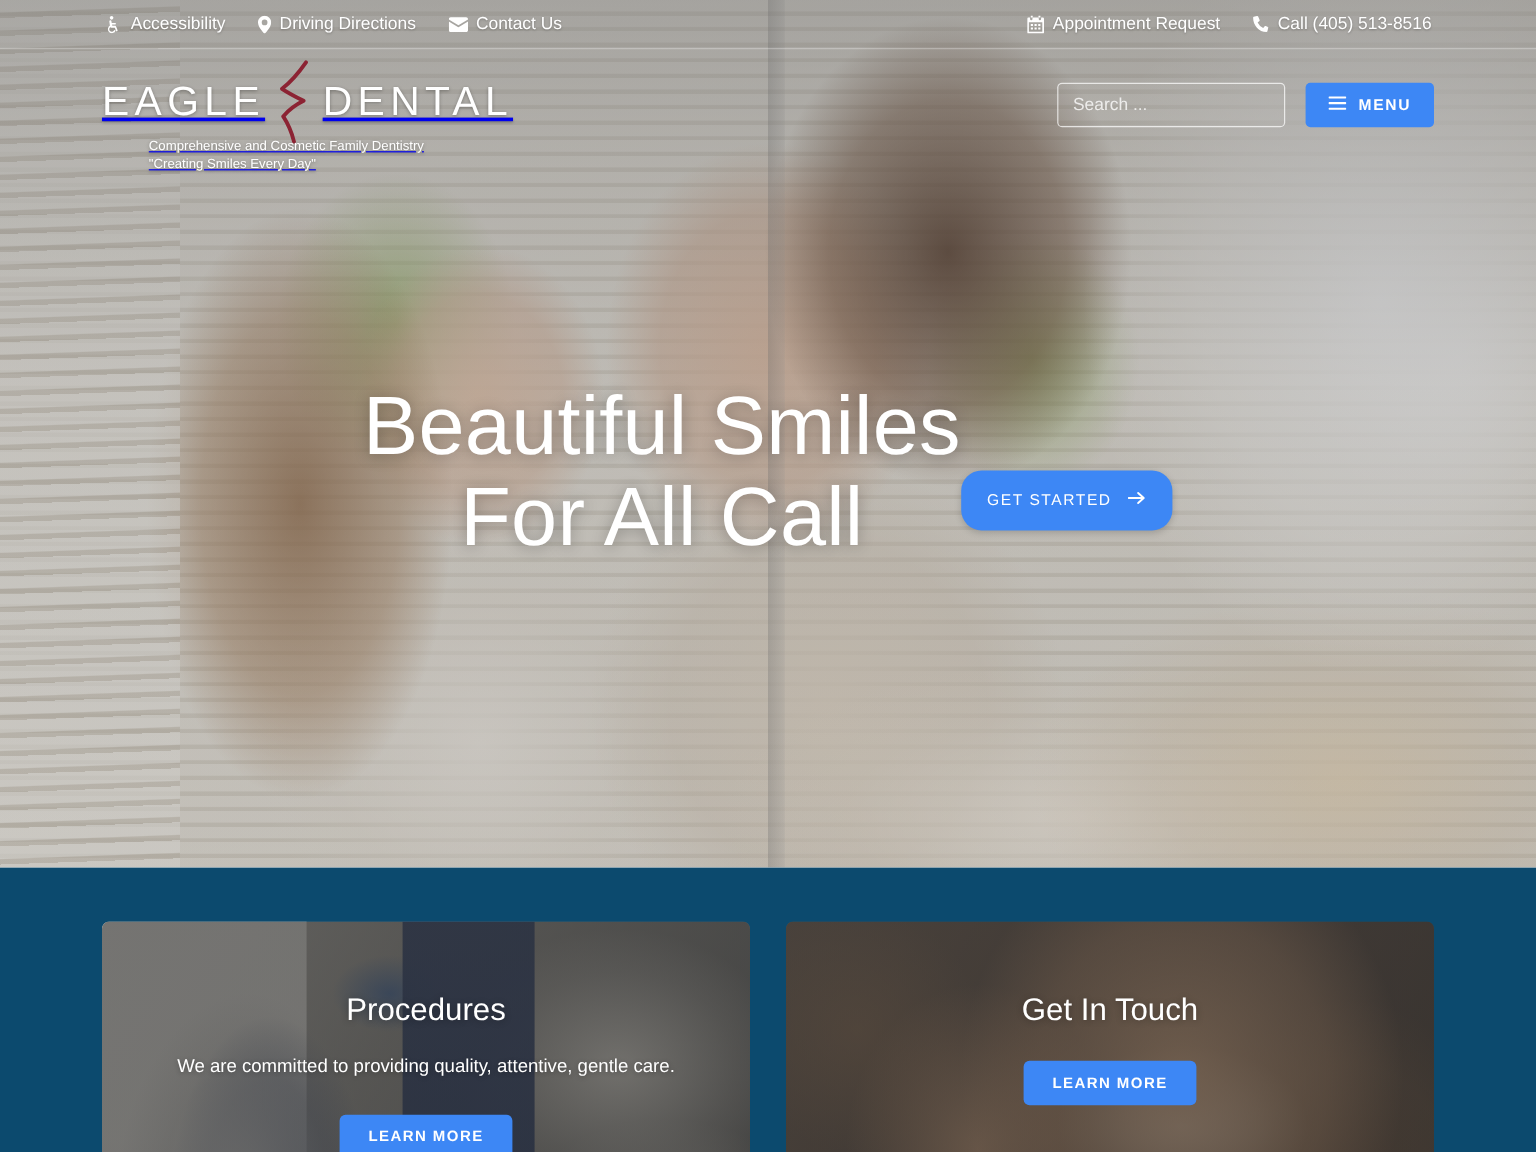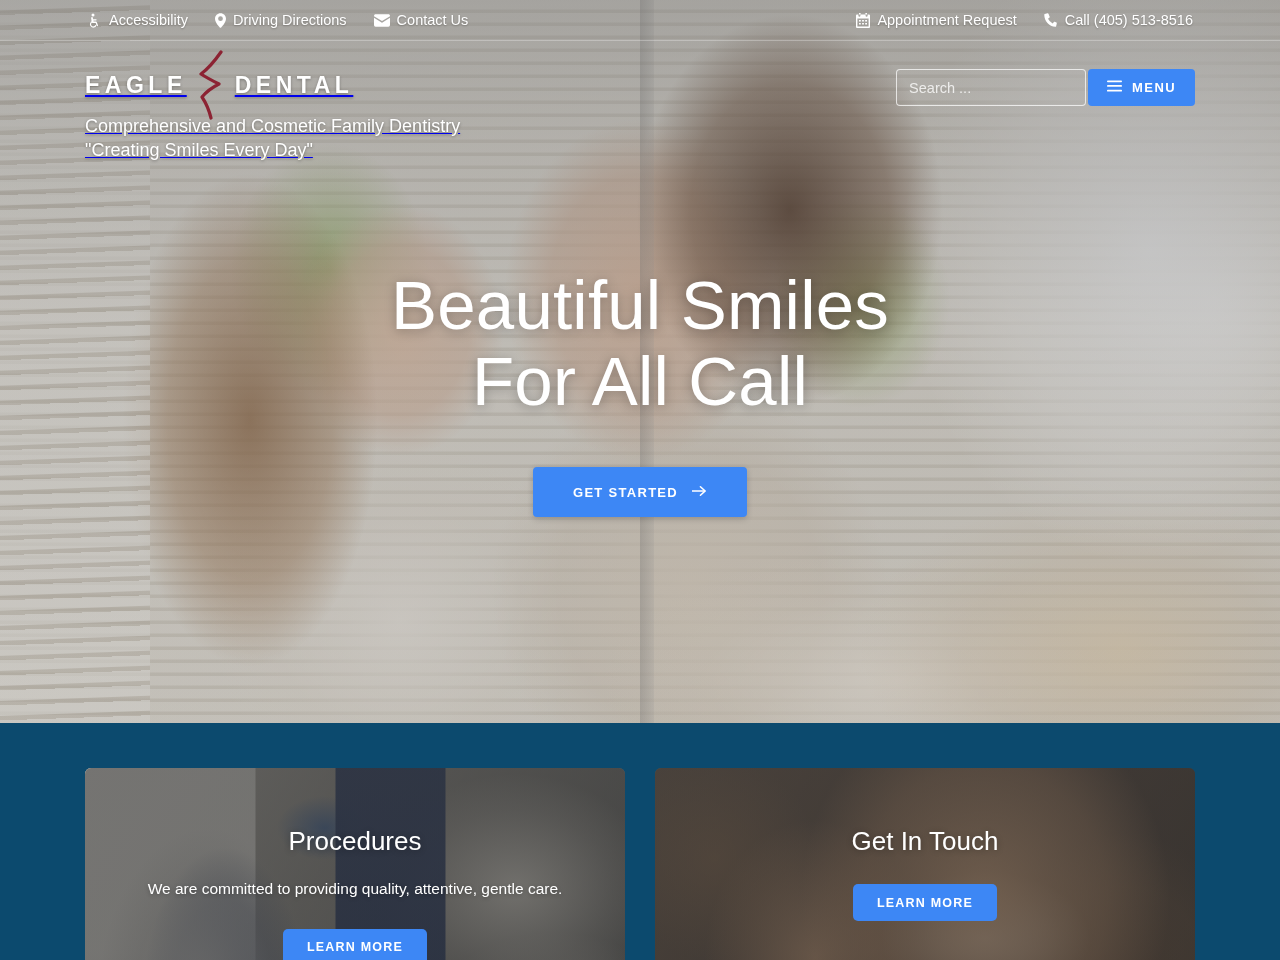--- a/index.html
+++ b/index.html
@@ -95,36 +95,37 @@
   
   .header {
     position:absolute; left:0; top:41px; width:1280px; height:110px;
     z-index:6;
   }
   .header-inner { width:1110px; margin:0 auto; position:relative; height:110px; }
 
   .brand { position:absolute; left:0; top:24px; }
   .logo-row { display:flex; align-items:center; height:40px; }
   .logo-word {
-    color:#ffffff; font-size:23px; font-weight:bold;
+    color:#ffffff; font-size:34px; font-weight:normal;
     letter-spacing:4.5px; line-height:1;
     font-family:"Liberation Sans", sans-serif;
     text-shadow:0 1px 3px rgba(0,0,0,.3);
   }
   .logo-mark { width:44px; height:70px; position:relative; margin:0 2px; }
   .tagline {
     margin-top:10px;
-    color:#ffffff; font-size:18px; line-height:1.33;
+    color:#ffffff; font-size:11px; line-height:1.33;
     text-shadow:0 1px 3px rgba(0,0,0,.35);
     white-space:nowrap;
+    margin-left:39px;
   }
 
   .header-tools {
     position:absolute; right:0; top:28px;
-    display:flex; align-items:center; gap:2px;
+    display:flex; align-items:center; gap:17px;
   }
   .searchbox {
     display:flex; align-items:stretch;
     height:37px; width:190px;
     border:1px solid rgba(255,255,255,0.72);
     border-radius:4px;
     overflow:hidden;
     background:rgba(255,255,255,0.04);
   }
   .searchbox input {
@@ -137,37 +138,37 @@
     display:flex; align-items:center; gap:10px;
     height:37px; padding:13px 19px;
     background:#3d87f5; color:#fff; border:0; border-radius:4px;
     font-size:13px; font-weight:bold; letter-spacing:1.4px;
     cursor:pointer; font-family:"Liberation Sans", sans-serif;
   }
 
   
   .hero-content {
     position:absolute; left:0; top:0; width:1280px; height:723px;
-    display:flex; flex-direction:column; align-items:center; justify-content:center;
+    display:flex; flex-direction:row; align-items:center; justify-content:center;
     z-index:5; padding-top:62px;
   }
   .hero-title {
     color:#ffffff; text-align:center;
     font-size:69px; font-weight:300; line-height:1.1;
     letter-spacing:0.2px;
     text-shadow:0 2px 12px rgba(0,0,0,.28);
   }
   .hero-title span { display:block; }
   .hero-cta {
     margin-top:48px;
     display:inline-flex; align-items:center; gap:14px;
     background:#3d87f5; color:#ffffff;
-    border:0; border-radius:4px;
-    height:50px; padding:0 40px;
-    font-size:13px; font-weight:bold; letter-spacing:1.3px;
+    border:0; border-radius:17px;
+    height:50px; padding:0 22px;
+    font-size:13px; font-weight:normal; letter-spacing:1.3px;
     cursor:pointer; text-decoration:none;
     font-family:"Liberation Sans", sans-serif;
     box-shadow:0 2px 6px rgba(0,0,0,.18);
   }
 
   
   .cards-section {
     position:absolute; left:0; top:723px; width:1280px; height:237px;
     background:#0c4a6e;
   }

